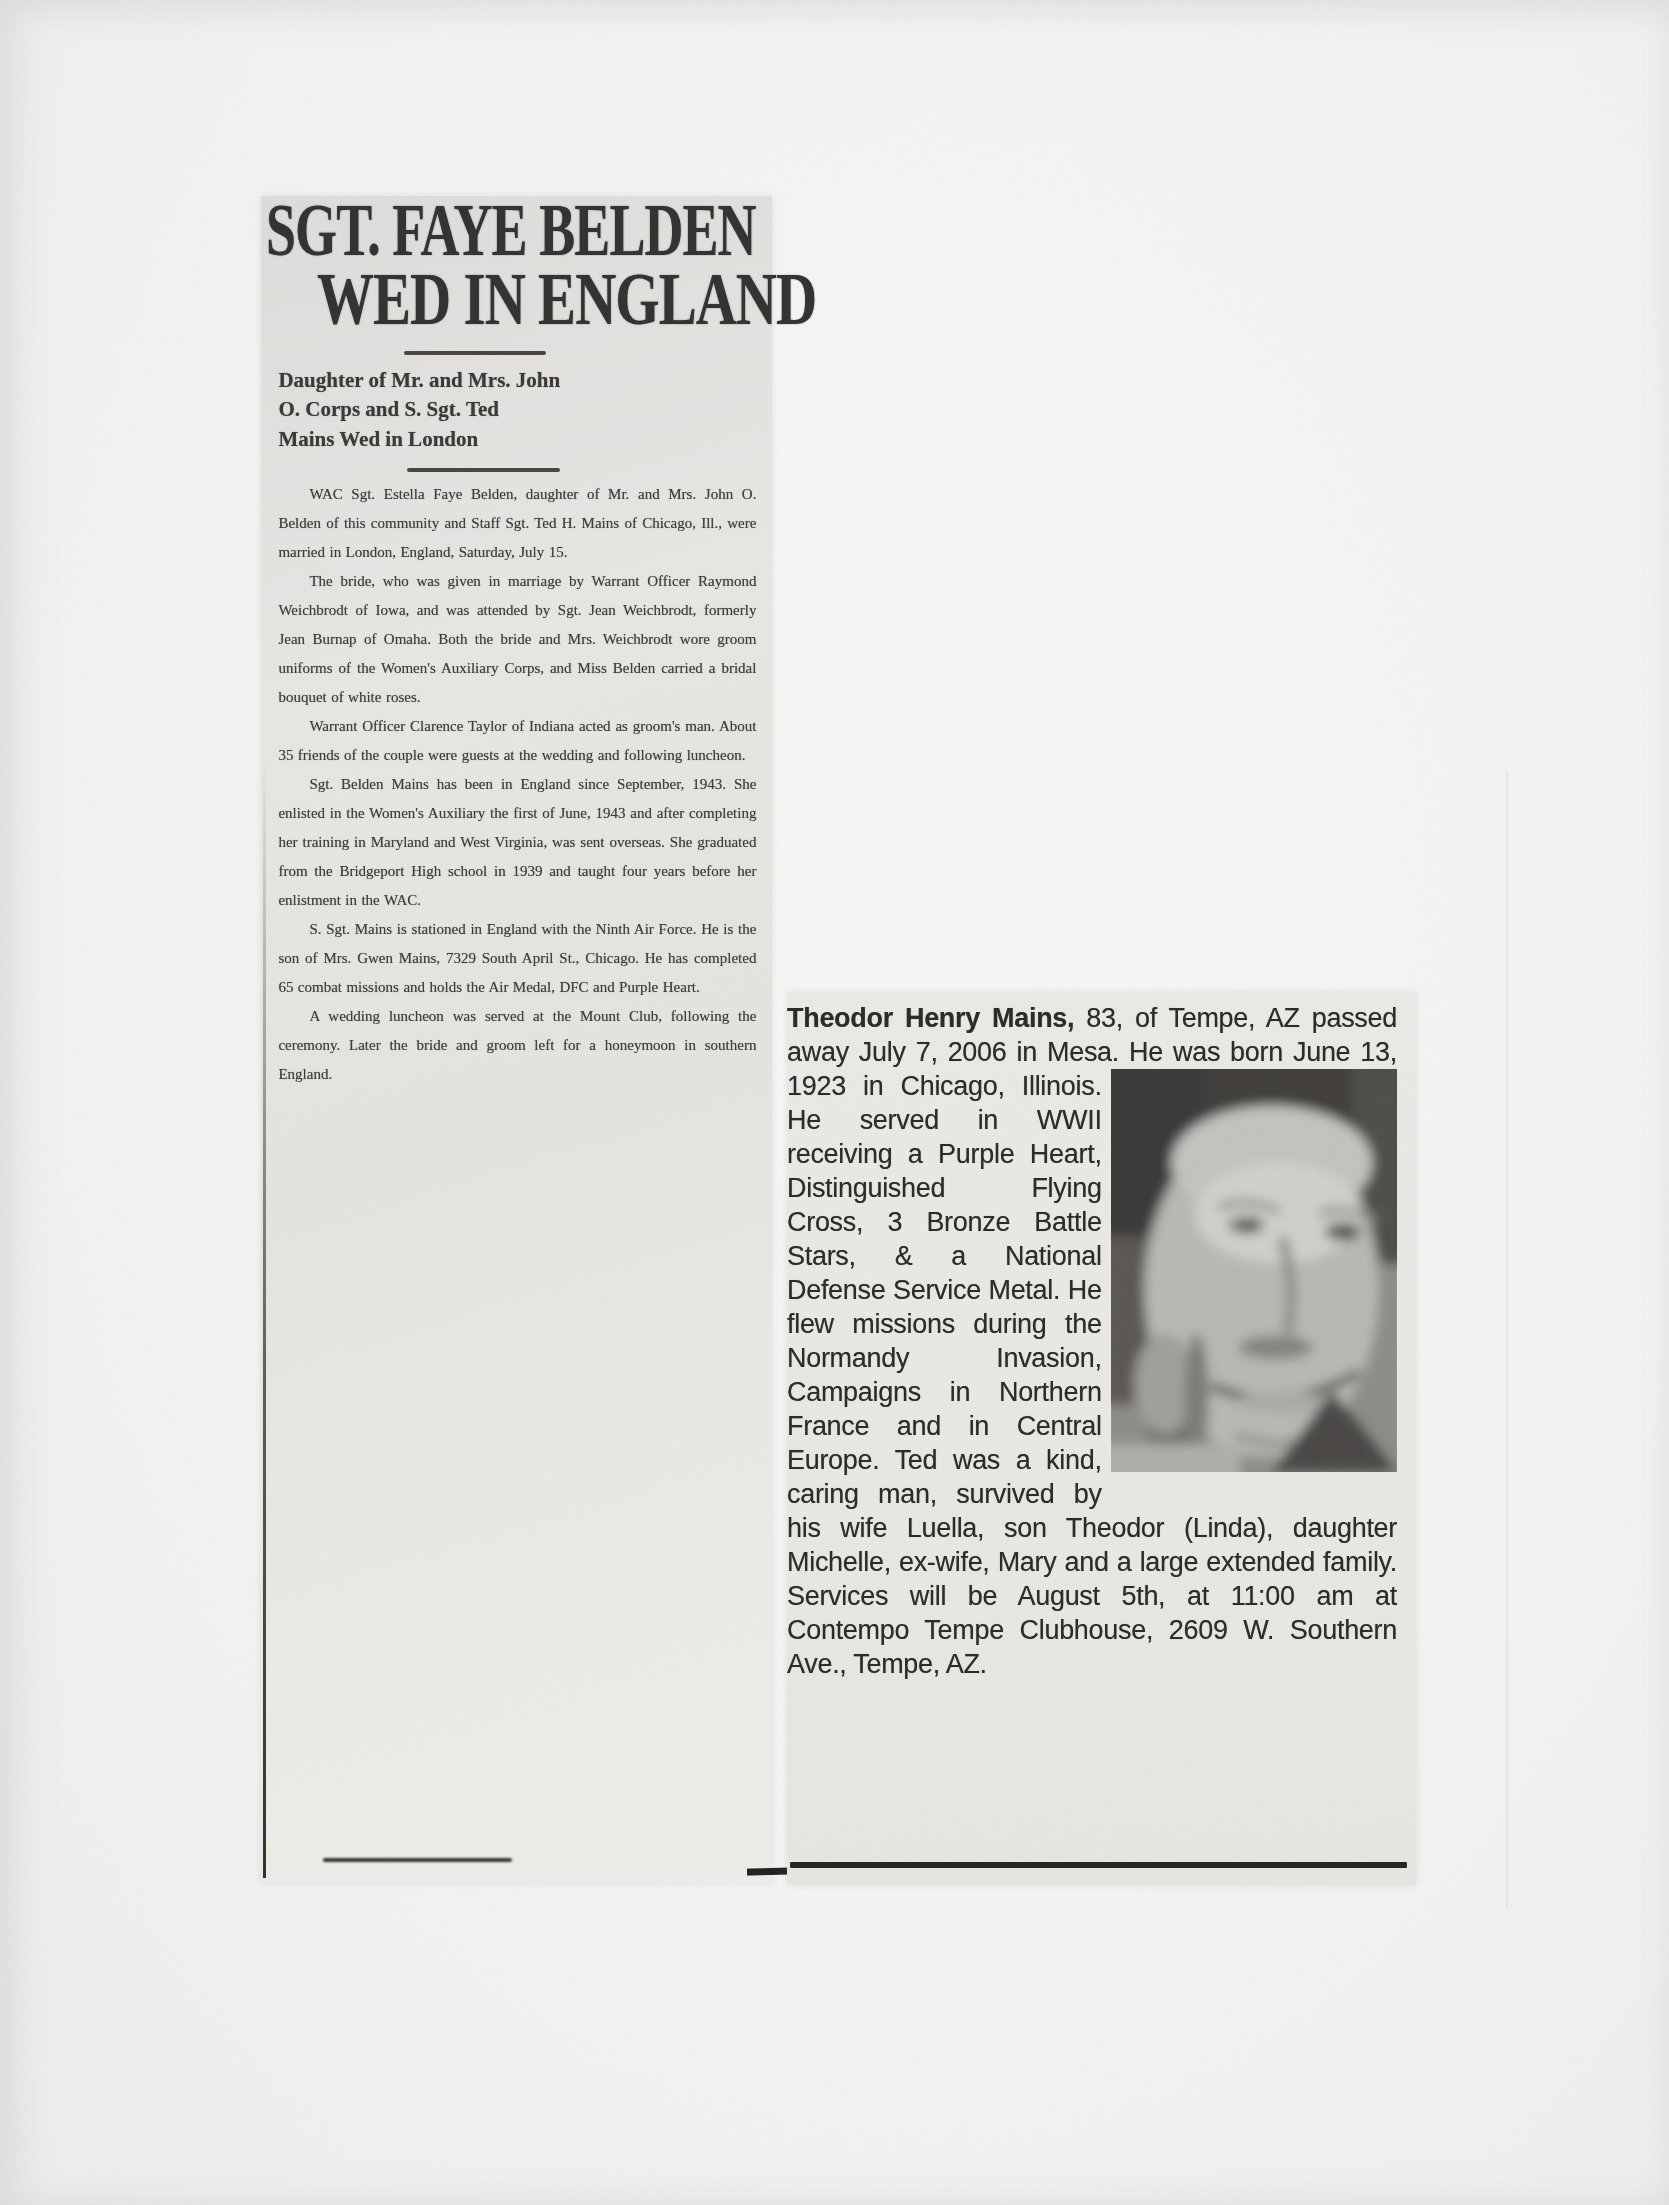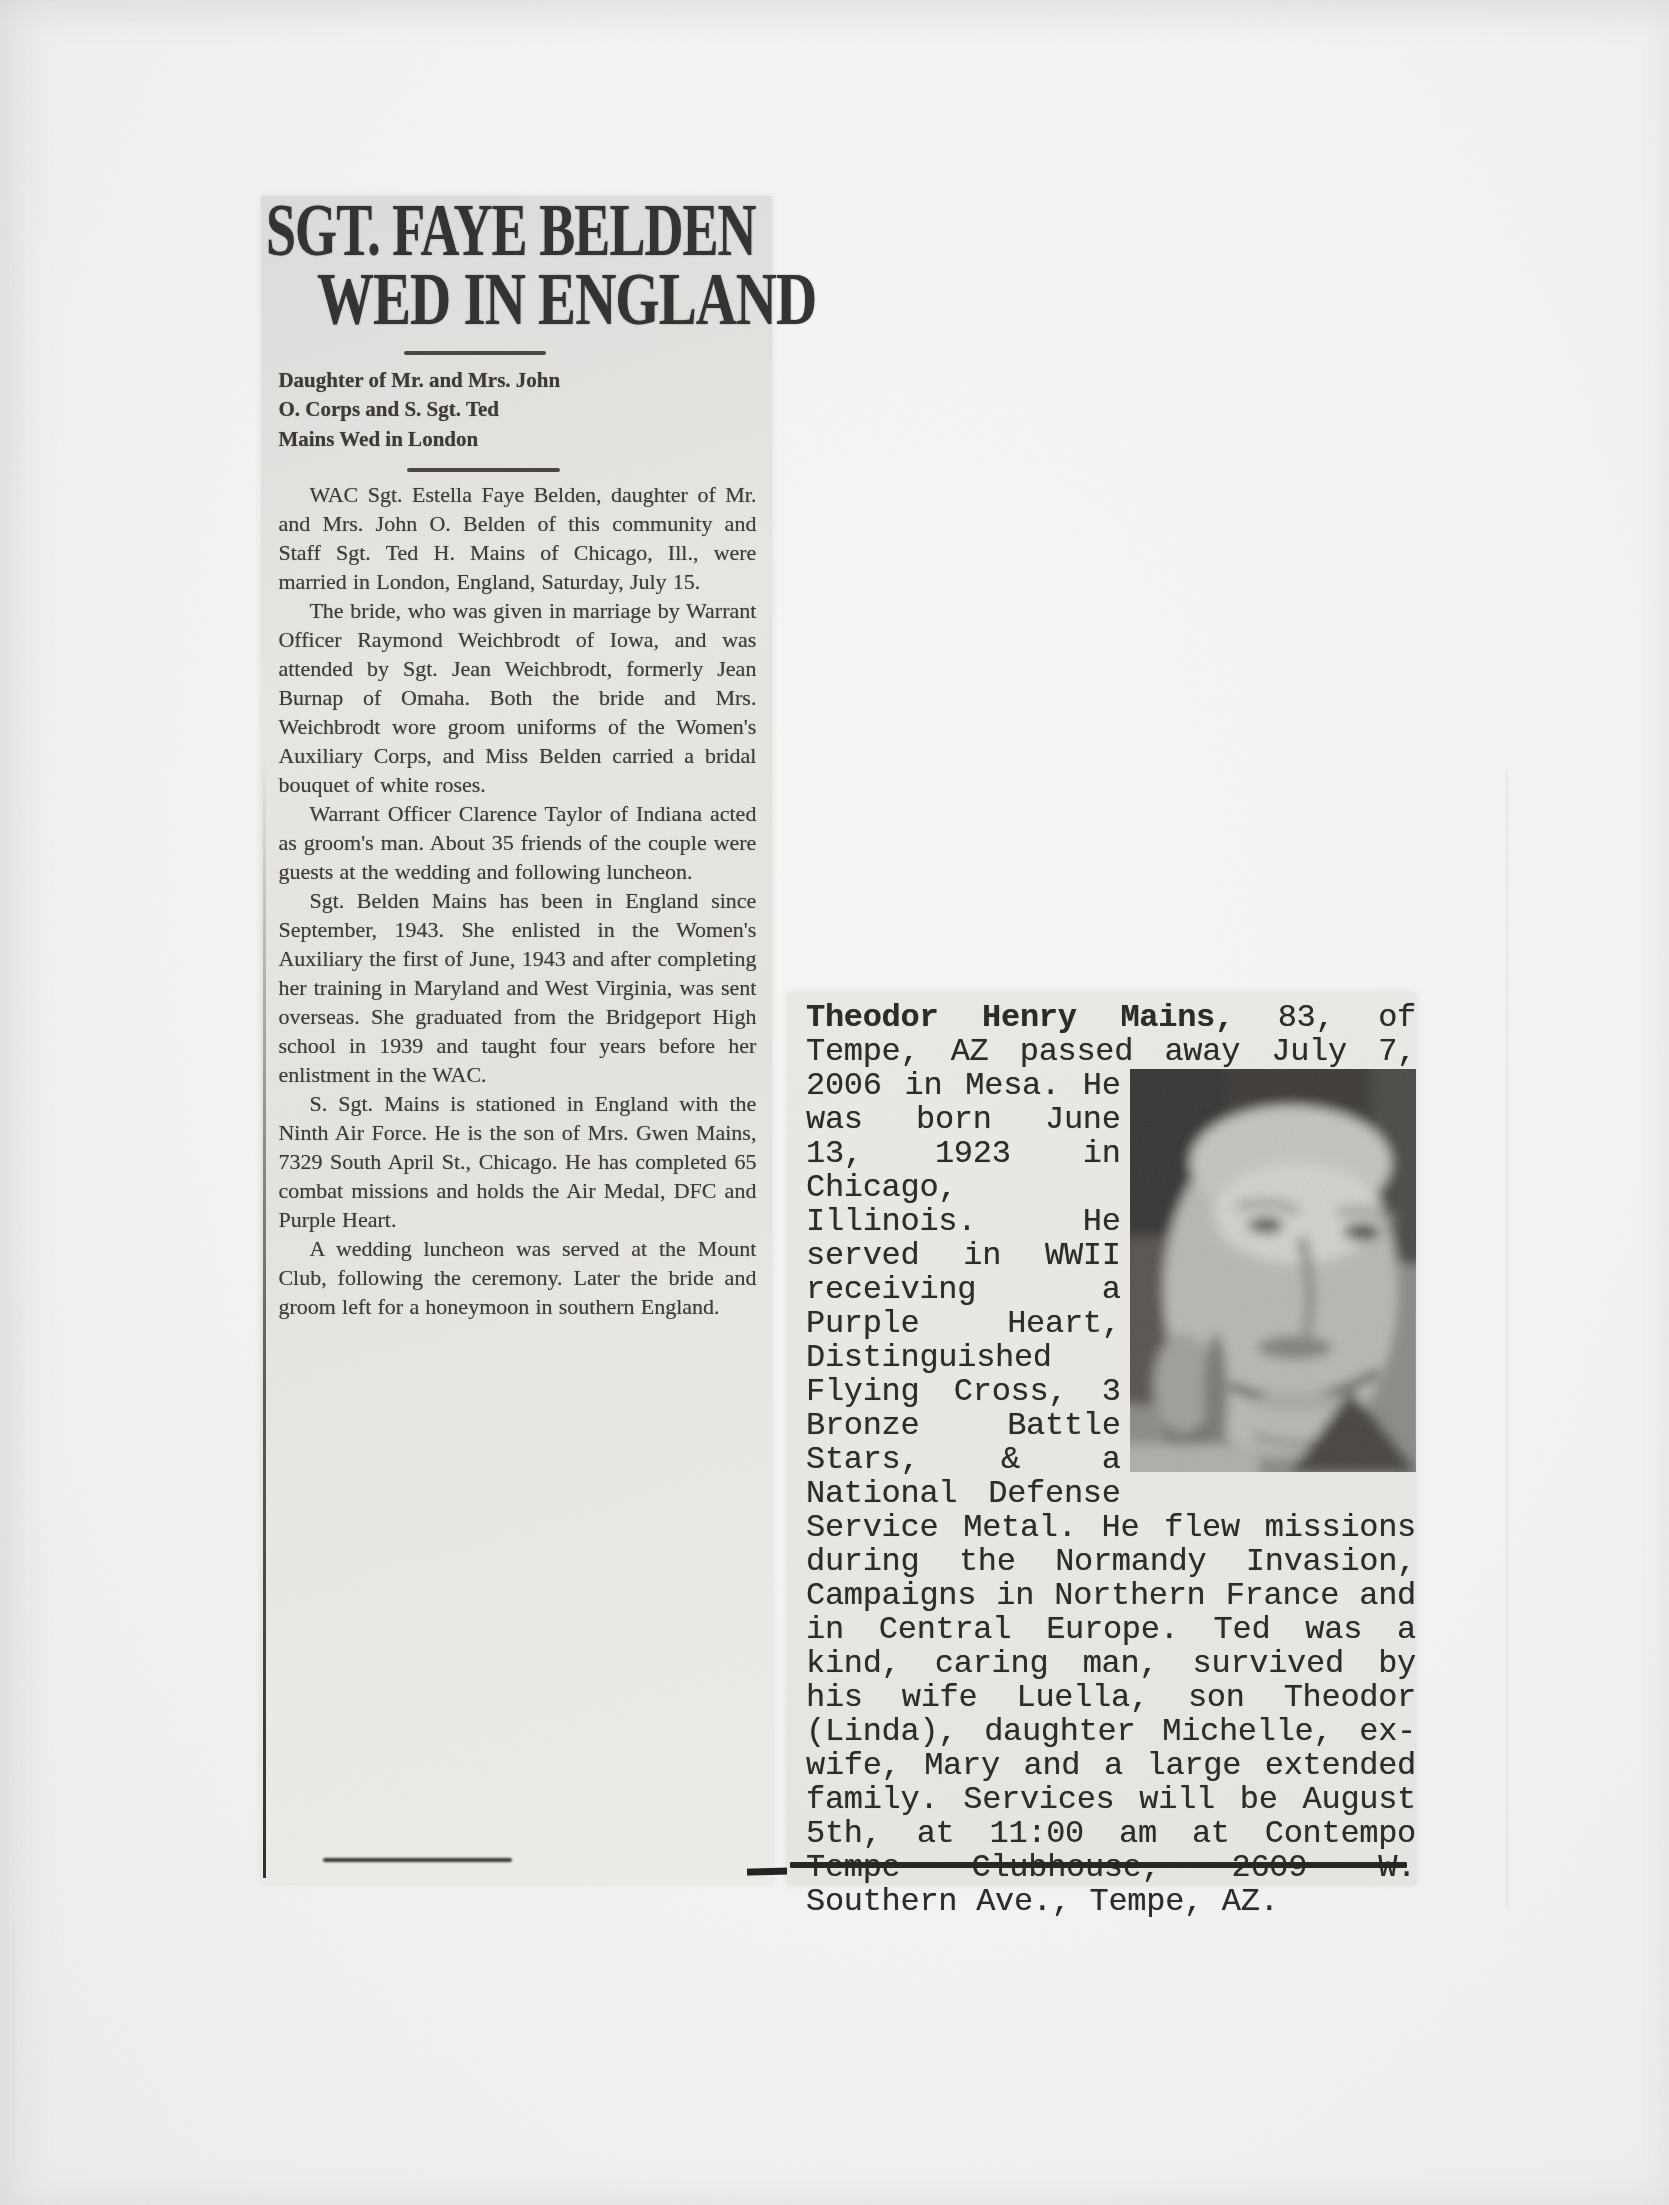--- a/index.html
+++ b/index.html
@@ -45,21 +45,21 @@
   .rule2{top:272px;left:146px;width:153px;}
   .subhead{
     position:absolute;top:170px;left:17.4px;right:20px;
     text-align:left;
     font-weight:700;font-size:21px;line-height:29.4px;
     color:#3b3835;
     text-shadow:0 0 1.1px rgba(55,52,48,.55);
   }
   .wbody{
     position:absolute;top:284px;left:17.4px;width:478px;
-    font-size:22px;line-height:29px;
+    font-size:15px;line-height:29px;
     color:#3f3c38;
     text-align:justify;
     text-shadow:0 0 0.9px rgba(58,55,50,.55);
     word-spacing:0.7px;
   }
   .wbody p{margin:0;text-indent:31px;}
   .left-rule{
     position:absolute;left:2px;top:562px;bottom:5.4px;width:3.3px;
     background:linear-gradient(180deg, rgba(60,57,52,0) 0%, rgba(60,57,52,.3) 20%, rgba(48,46,42,.75) 55%, #322f2b 100%);
     filter:blur(0.3px);
@@ -72,23 +72,23 @@
     position:absolute;right:-22px;bottom:8px;width:47px;height:6.7px;
     background:#232220;filter:blur(0.7px);transform:rotate(-1.5deg);
   }
 
   
   .clip-obit{
     left:787px;top:992px;width:629px;height:893px;
     background:linear-gradient(178deg,#eae9e6 0%,#e8e7e4 60%,#e6e5e2 100%);
   }
   .obit-text{
-    position:absolute;top:9.4px;left:19px;width:610px;
-    font-family:Liberation Mono, monospace;
-    font-size:32px;line-height:34px;
+    position:absolute;top:9.4px;left:0;width:610px;
+    font-family:Liberation Sans, sans-serif;
+    font-size:27px;line-height:34px;
     letter-spacing:-0.3px;
     color:#2c2a27;
     text-align:justify;
     text-shadow:0 0 0.7px rgba(44,42,38,.5);
   }
   .obit-text b{font-weight:700;}
   .float-spacer{float:right;width:0;height:68px;}
   .photo-float{
     float:right;clear:right;
     width:286px;height:403px;

